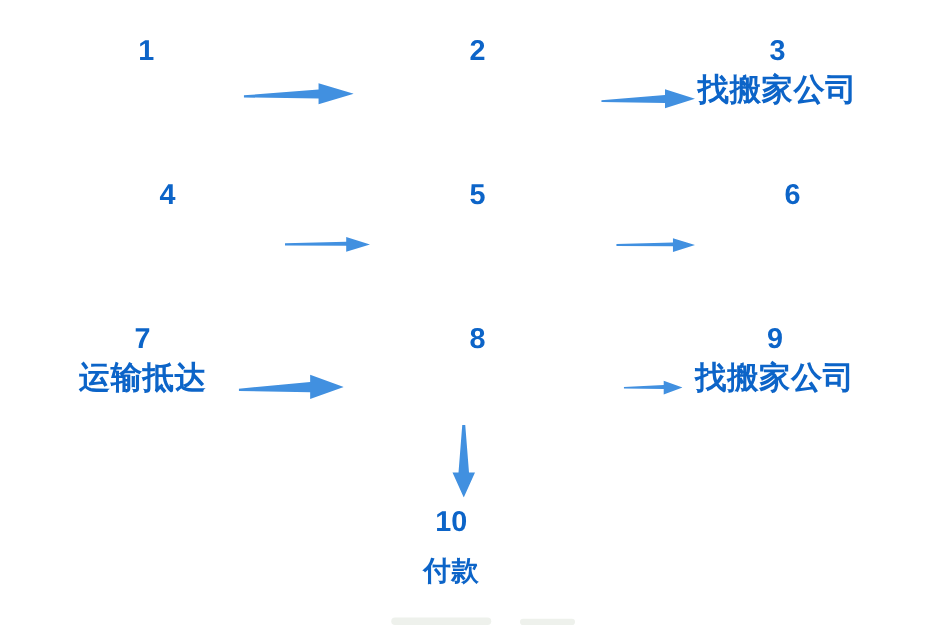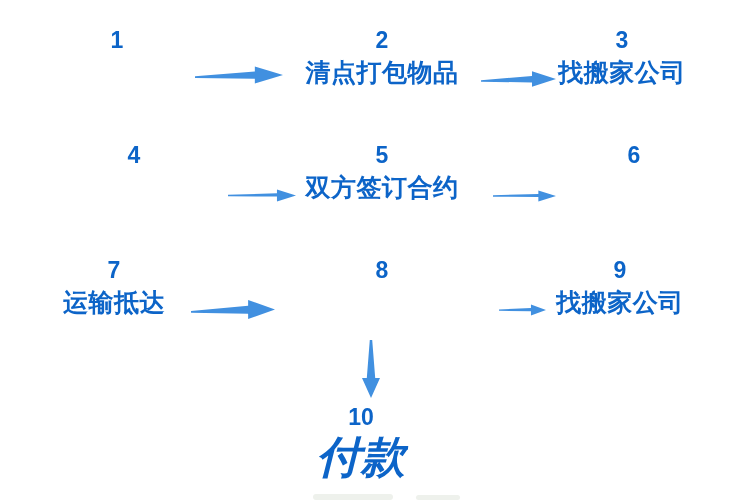--- a/index.html
+++ b/index.html
@@ -40,21 +40,21 @@
   .s1  { left: 117px; top: 26px; }
   .s2  { left: 382px; top: 26px; }
   .s3  { left: 622px; top: 26px; }
   .s4  { left: 134px; top: 141px; }
   .s5  { left: 382px; top: 141px; }
   .s6  { left: 634px; top: 141px; }
   .s7  { left: 114px; top: 256px; }
   .s8  { left: 382px; top: 256px; }
   .s9  { left: 620px; top: 256px; }
   .s10 { left: 361px; top: 403px; }
-  .s10 .lbl { font-size: 44px; line-height: 40px; margin-top: 2px; font-style: italic; }
+  .s10 .lbl { font-size: 22px; line-height: 40px; margin-top: 2px; }
 
   .arrow {
     position: absolute;
     display: block;
   }
   .a12 { left: 195px; top: 64px;  width: 88px; height: 22px; }
   .a23 { left: 481px; top: 69px;  width: 75px; height: 20px; }
   .a45 { left: 228px; top: 188px; width: 68px; height: 15px; }
   .a56 { left: 493px; top: 189px; width: 63px; height: 14px; }
   .a78 { left: 191px; top: 297px; width: 84px; height: 25px; }
@@ -82,21 +82,20 @@
   </div>
 
   <span class="arrow a12">
     <svg viewBox="0 0 100 26" preserveAspectRatio="none">
       <polygon points="0,14.5 68,9 68,3 100,13 68,23 68,17.5 0,16.5"></polygon>
     </svg>
   </span>
 
   <div class="step s2">
     <div class="num">2</div>
-    <div class="lbl">清点打包物品</div>
   </div>
 
   <span class="arrow a23">
     <svg viewBox="0 0 100 26" preserveAspectRatio="none">
       <polygon points="0,14.5 68,9 68,3 100,13 68,23 68,17.5 0,16.5"></polygon>
     </svg>
   </span>
 
   <div class="step s3">
     <div class="num">3</div>
@@ -108,21 +107,20 @@
   </div>
 
   <span class="arrow a45">
     <svg viewBox="0 0 100 14" preserveAspectRatio="none">
       <polygon points="0,6.2 72,5 72,1.5 100,7 72,12.5 72,8 0,7.8"></polygon>
     </svg>
   </span>
 
   <div class="step s5">
     <div class="num">5</div>
-    <div class="lbl">双方签订合约</div>
   </div>
 
   <span class="arrow a56">
     <svg viewBox="0 0 100 14" preserveAspectRatio="none">
       <polygon points="0,6.2 72,5 72,1.5 100,7 72,12.5 72,8 0,7.8"></polygon>
     </svg>
   </span>
 
   <div class="step s6">
     <div class="num">6</div>

